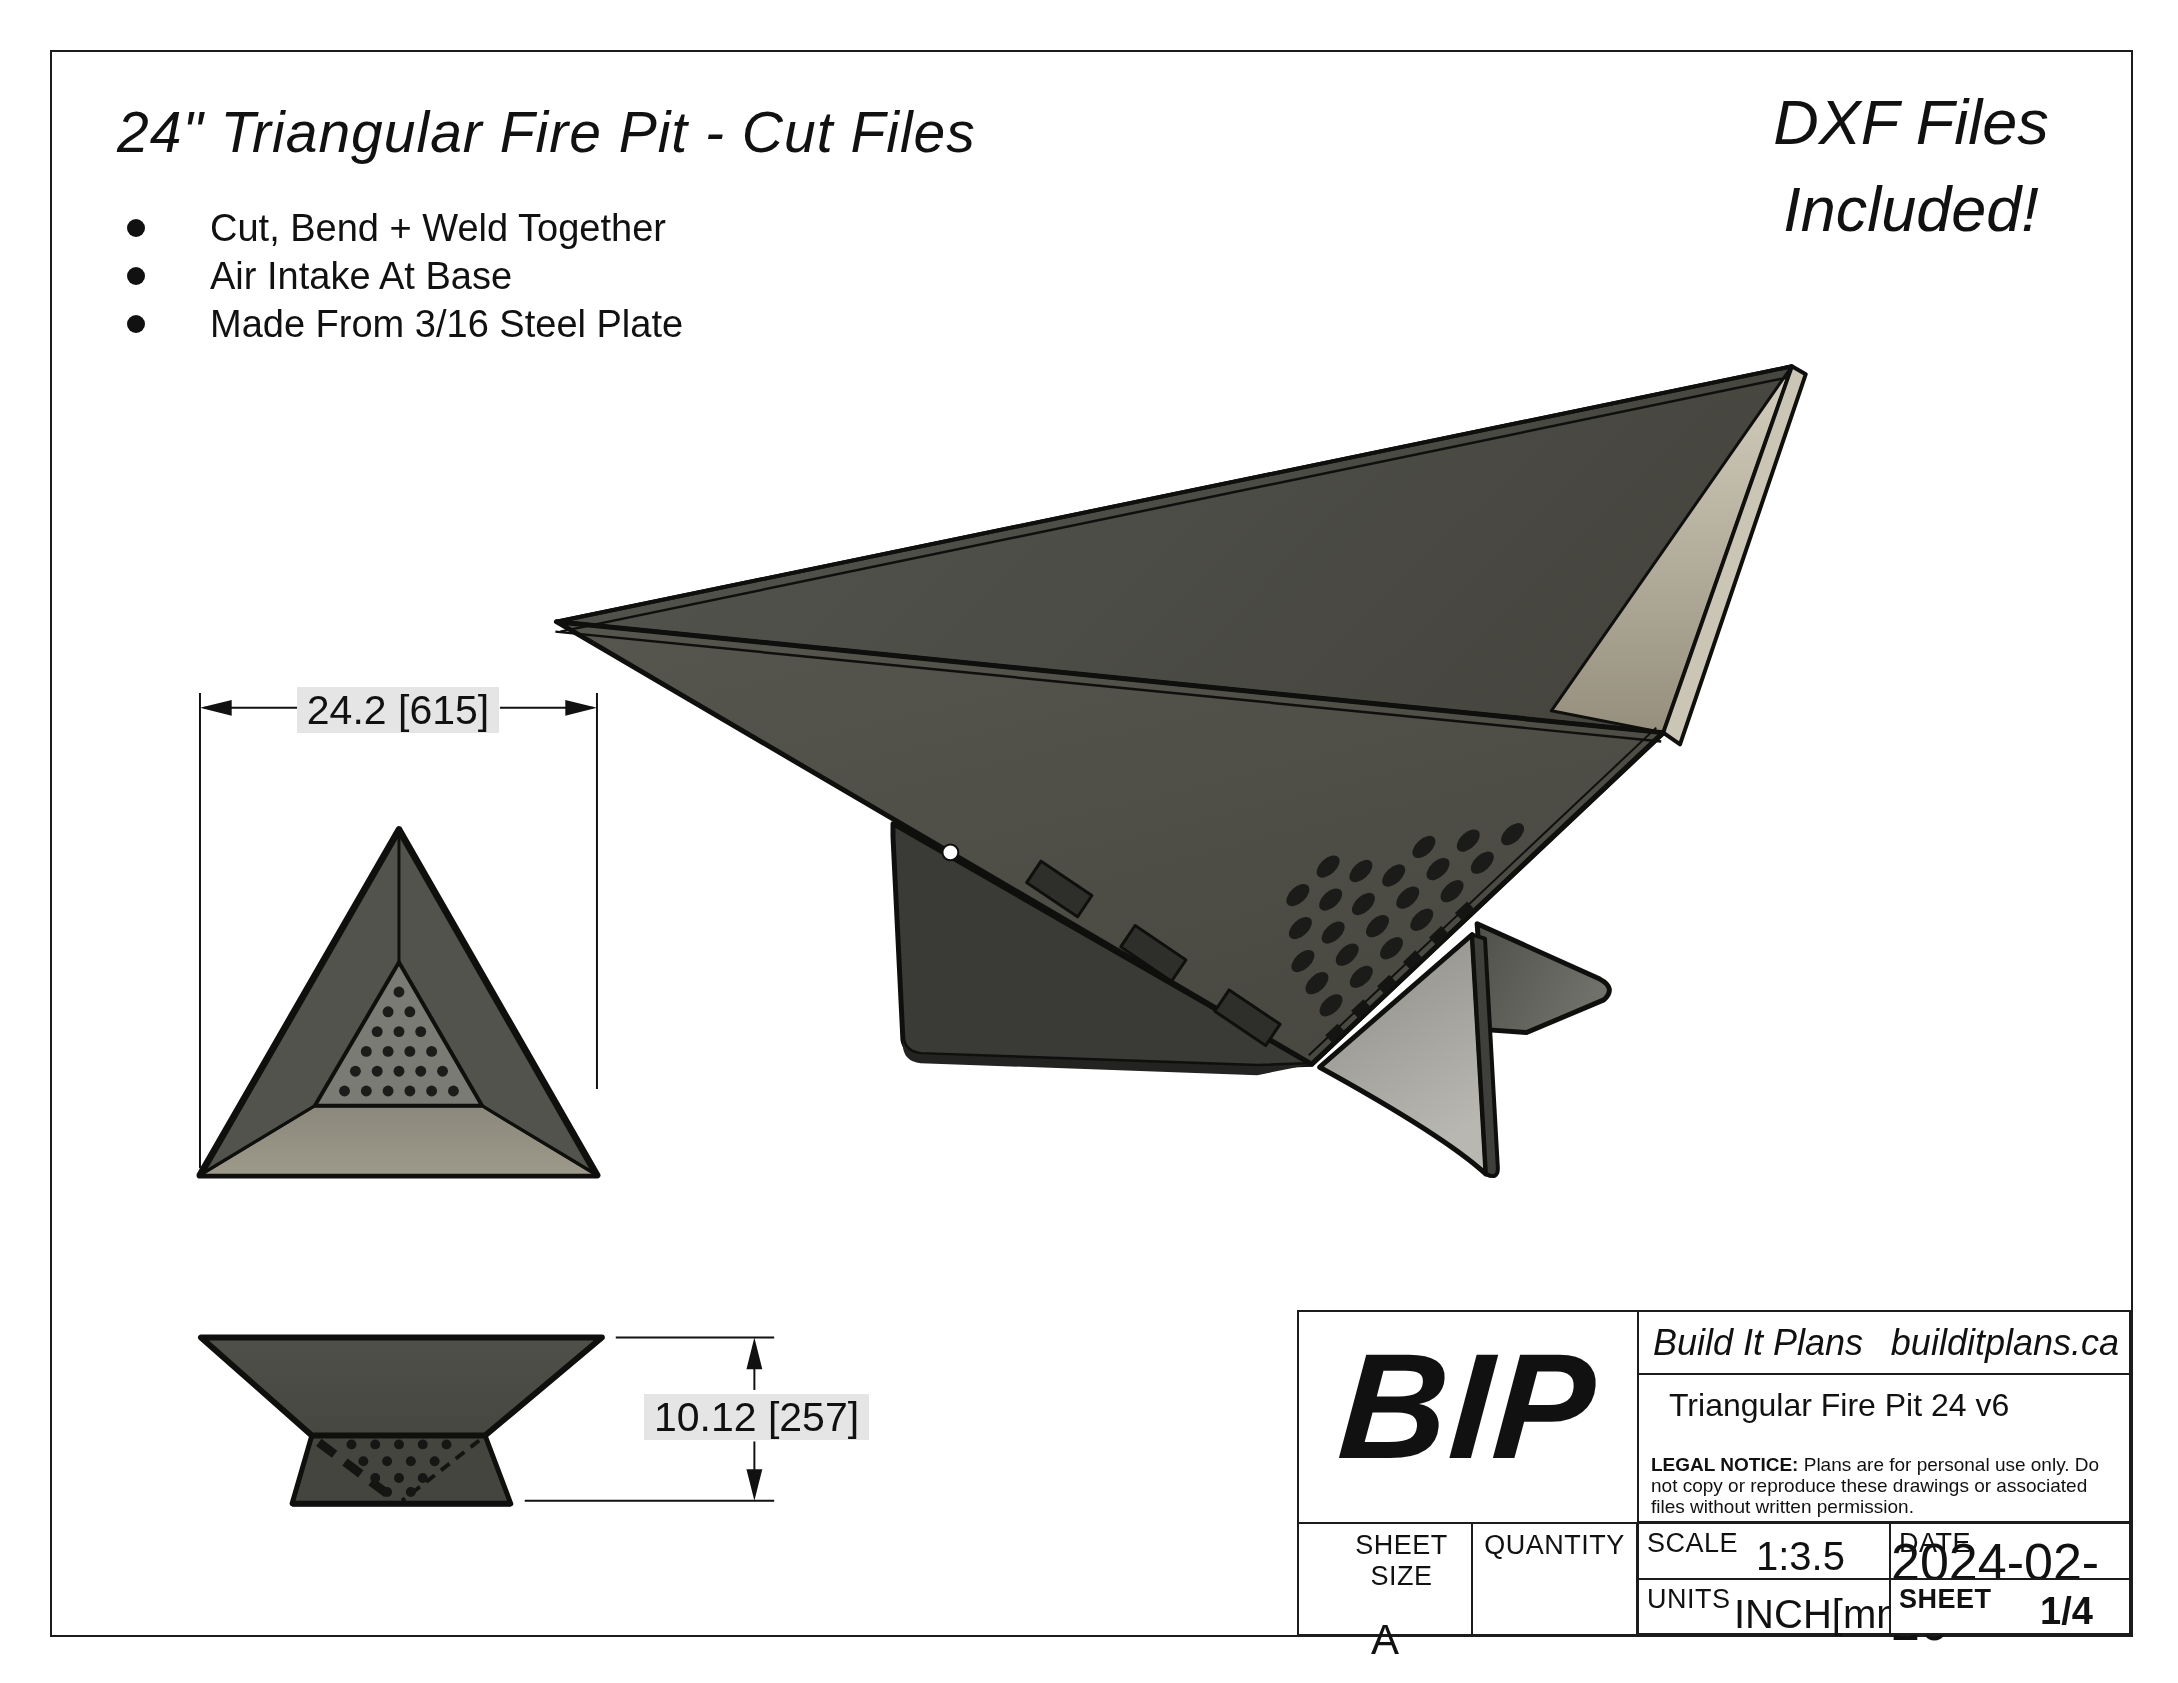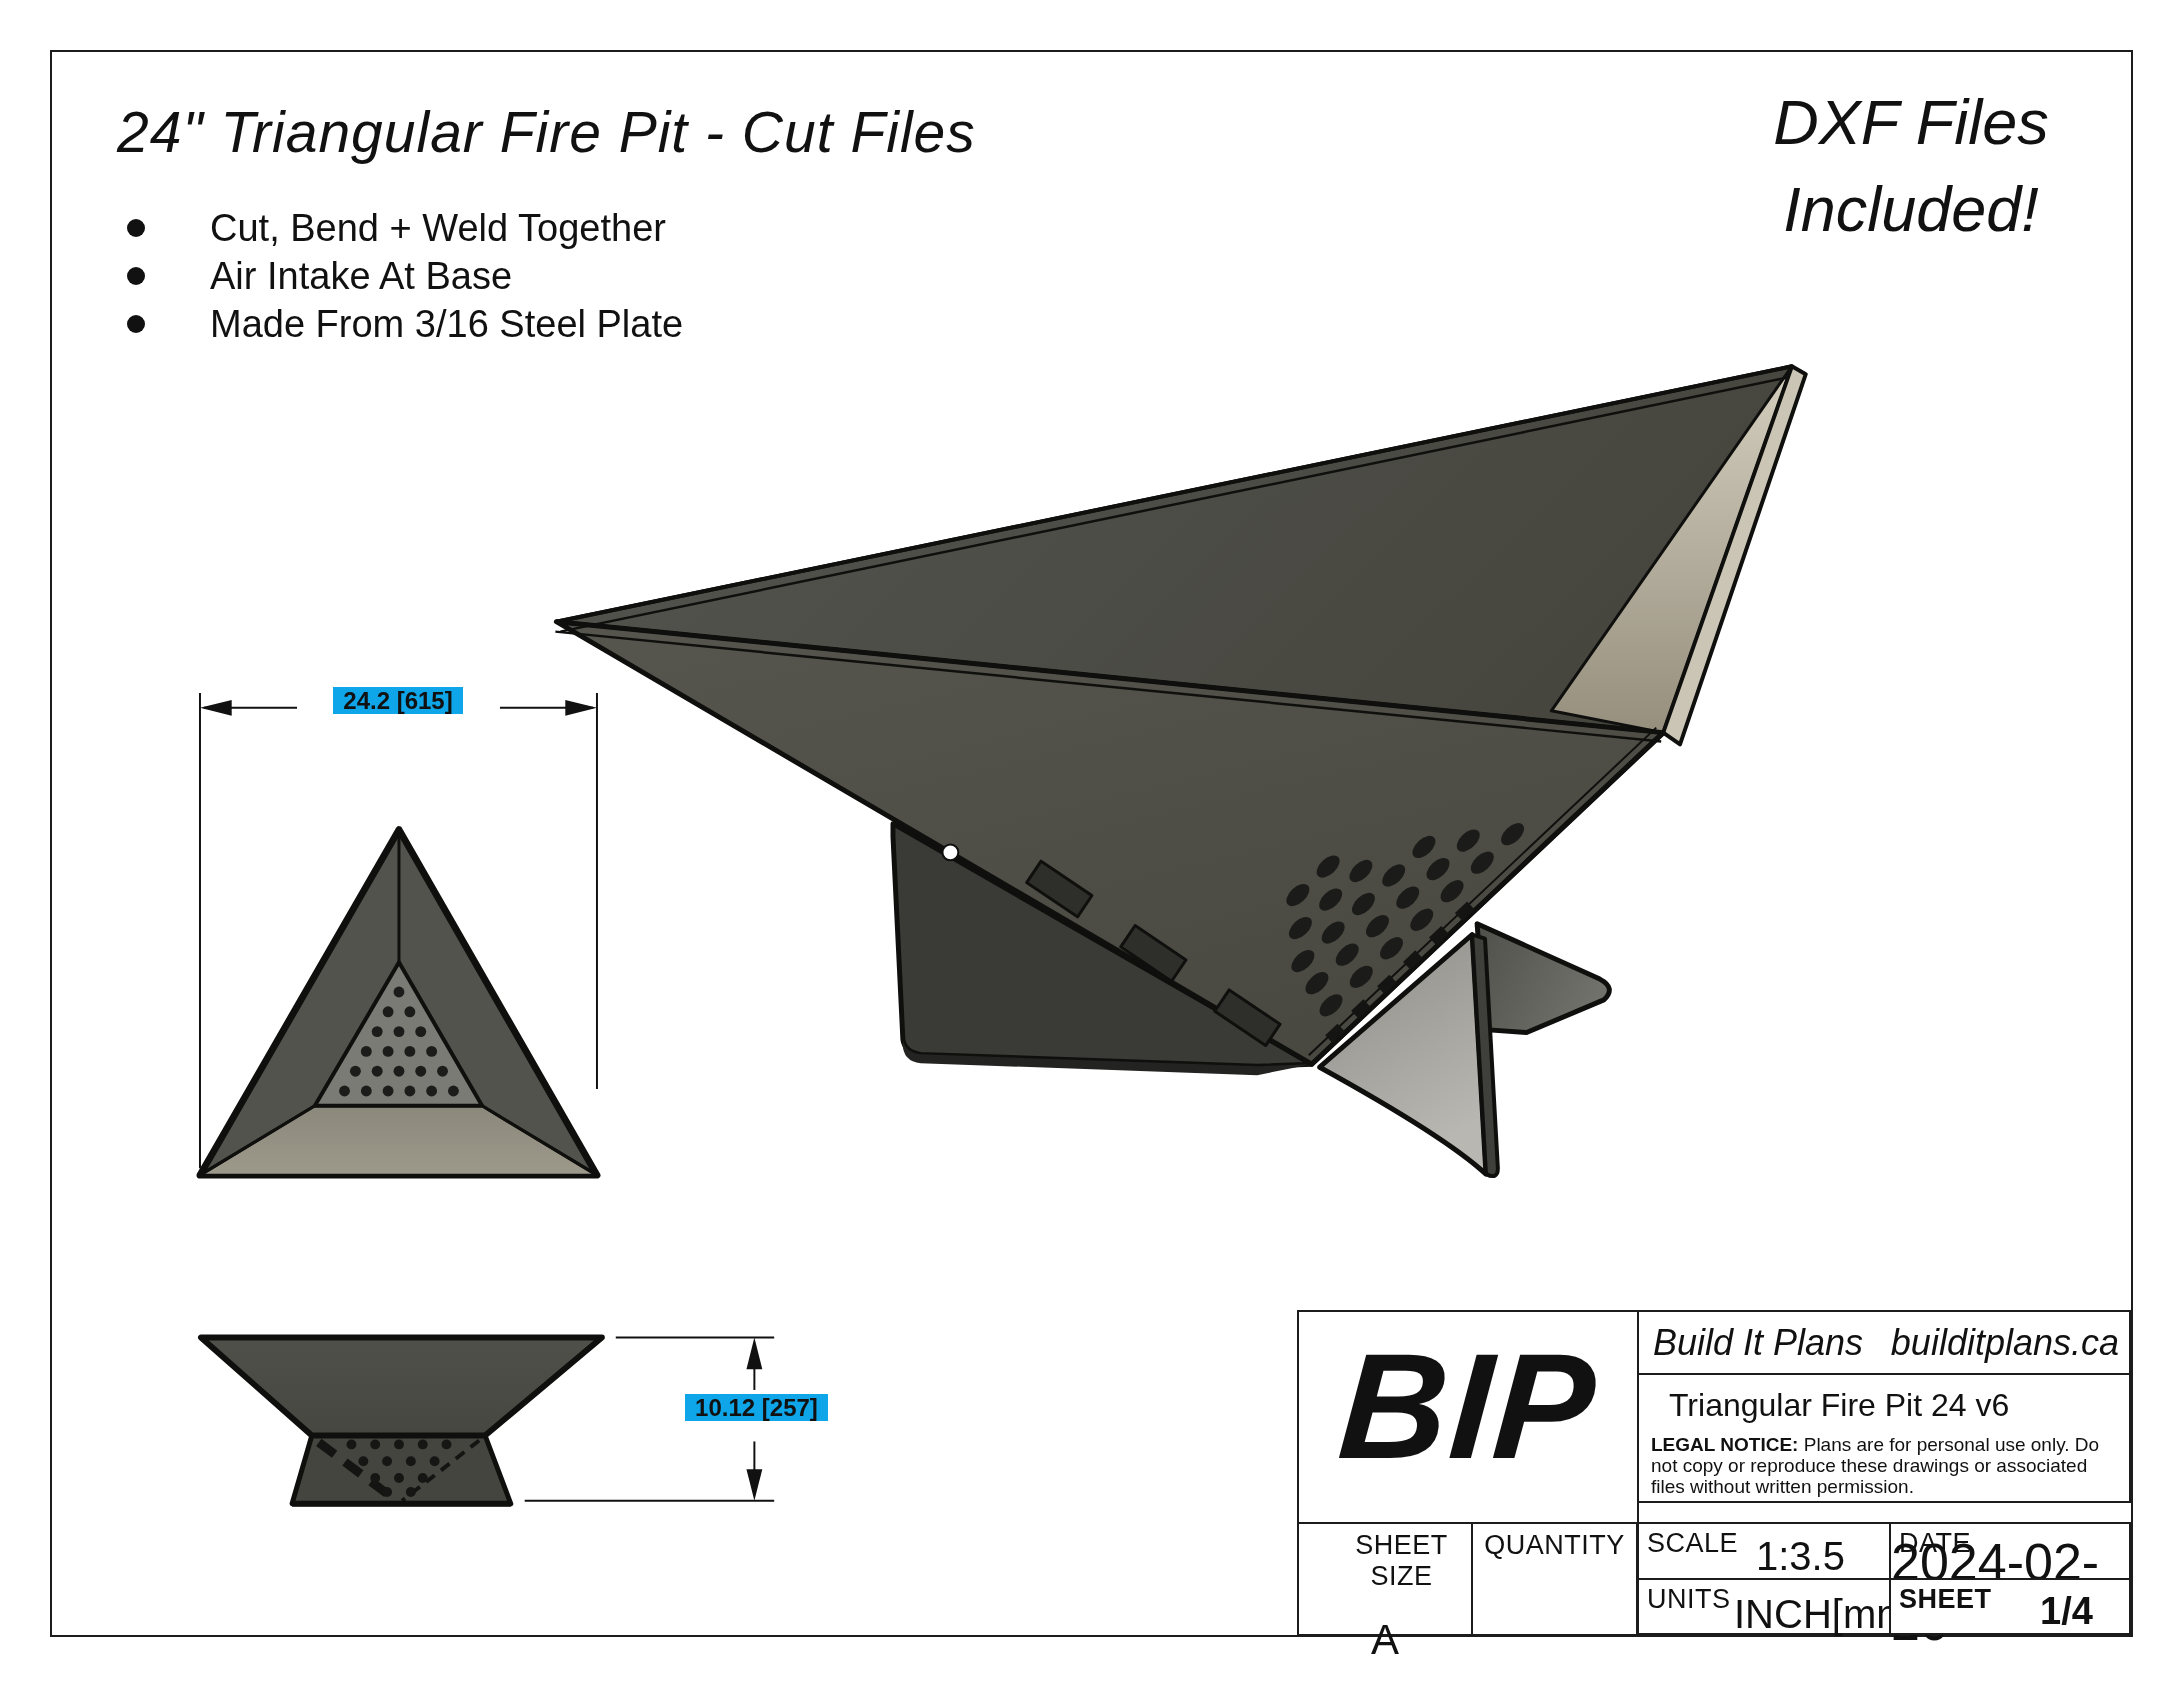--- a/index.html
+++ b/index.html
@@ -10,34 +10,34 @@
   svg{position:absolute;left:0;top:0;}
   .abs{position:absolute;}
   #page-title{left:117px;top:99px;font-size:57px;font-style:italic;font-weight:500;
               letter-spacing:1px;white-space:nowrap;}
   #bullets{left:117px;top:204px;}
   .bullet-row{display:flex;align-items:center;height:48px;}
   .bullet-dot{width:18px;height:18px;border-radius:50%;background:#111;margin-left:10px;margin-right:65px;flex:0 0 auto;}
   .bullet-text{font-size:38px;white-space:nowrap;}
   #dxf-block{left:1713px;top:79px;width:396px;text-align:center;font-size:63px;line-height:87px;
              font-weight:normal;font-style:italic;white-space:nowrap;}
-  .dim-label{font-size:24px;background:#0ea5e9;padding:0 10px;white-space:nowrap;font-weight:bold;}
+  .dim-label{font-size:41px;background:#e5e5e5;padding:0 10px;white-space:nowrap;}
   #dim-width{left:279px;top:687px;width:238px;text-align:center;}
   #dim-height{left:628px;top:1394px;width:257px;text-align:center;}
   
   .tb-cell{position:absolute;border:2px solid #1c1c1c;box-sizing:border-box;background:#fff;}
   .tb-label{position:absolute;left:8px;top:4px;font-size:27px;letter-spacing:0.5px;}
   #bip-cell{left:1297px;top:1310px;width:342px;height:214px;}
   #bip-logo{position:absolute;left:0;top:8px;width:100%;text-align:center;
             font-size:150px;font-weight:bold;font-style:italic;letter-spacing:2px;
             transform:skewX(-4deg);}
   #header-cell{left:1637px;top:1310px;width:494px;height:65px;}
   #company-name{position:absolute;left:14px;top:10px;font-size:36px;font-style:italic;}
   #website{position:absolute;right:10px;top:10px;font-size:36px;font-style:italic;}
-  #title-cell{left:1637px;top:1373px;width:494px;height:130px;}
+  #title-cell{left:1637px;top:1373px;width:494px;height:150px;}
   #drawing-title{position:absolute;left:30px;top:12px;font-size:32px;}
   #legal{position:absolute;left:12px;bottom:4px;width:475px;font-size:19px;line-height:21px;}
   #legal b{font-weight:bold;}
   #sheetsize-cell{left:1297px;top:1522px;width:176px;height:114px;text-align:center;}
   #sheetsize-cell .tb-label{position:static;display:block;margin-top:6px;margin-left:33px;}
   #sheetsize-value{font-size:42px;margin-top:24px;}
   #quantity-cell{left:1471px;top:1522px;width:167px;height:114px;text-align:center;}
   #quantity-cell .tb-label{position:static;display:block;margin-top:6px;}
   #scale-cell{left:1637px;top:1522px;width:254px;height:58px;}
   #scale-value{position:absolute;left:117px;top:10px;font-size:40px;}

